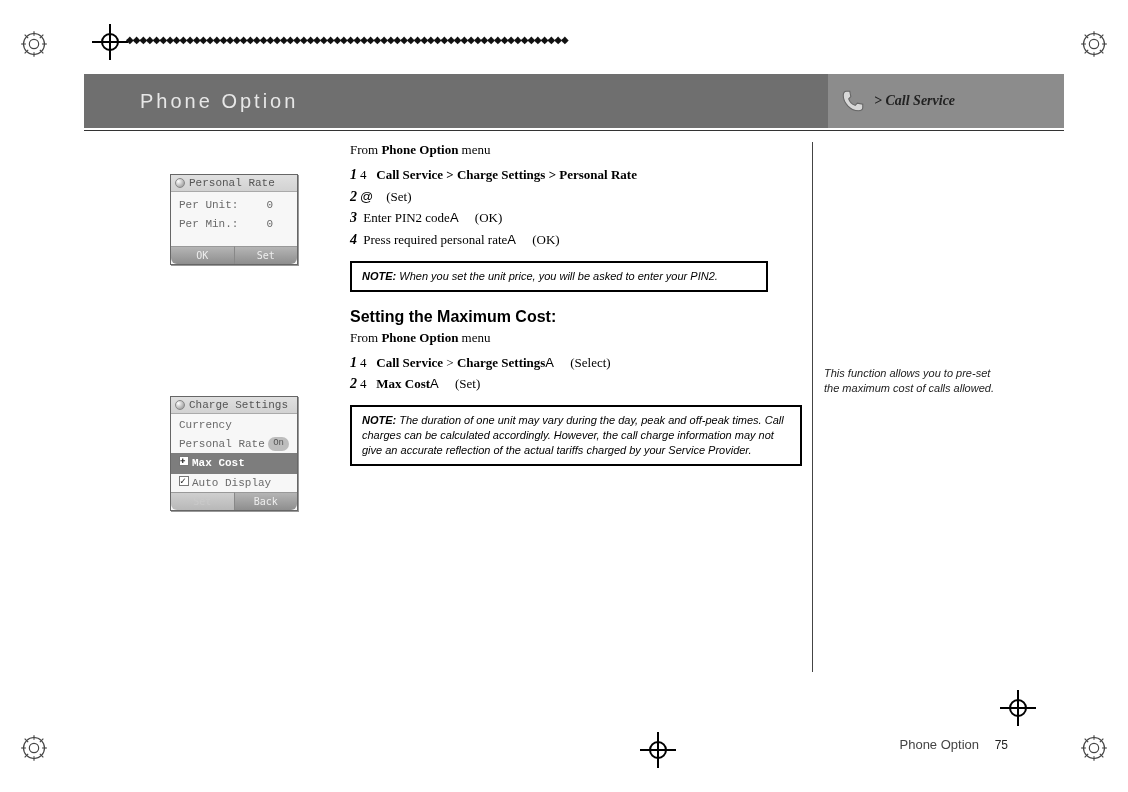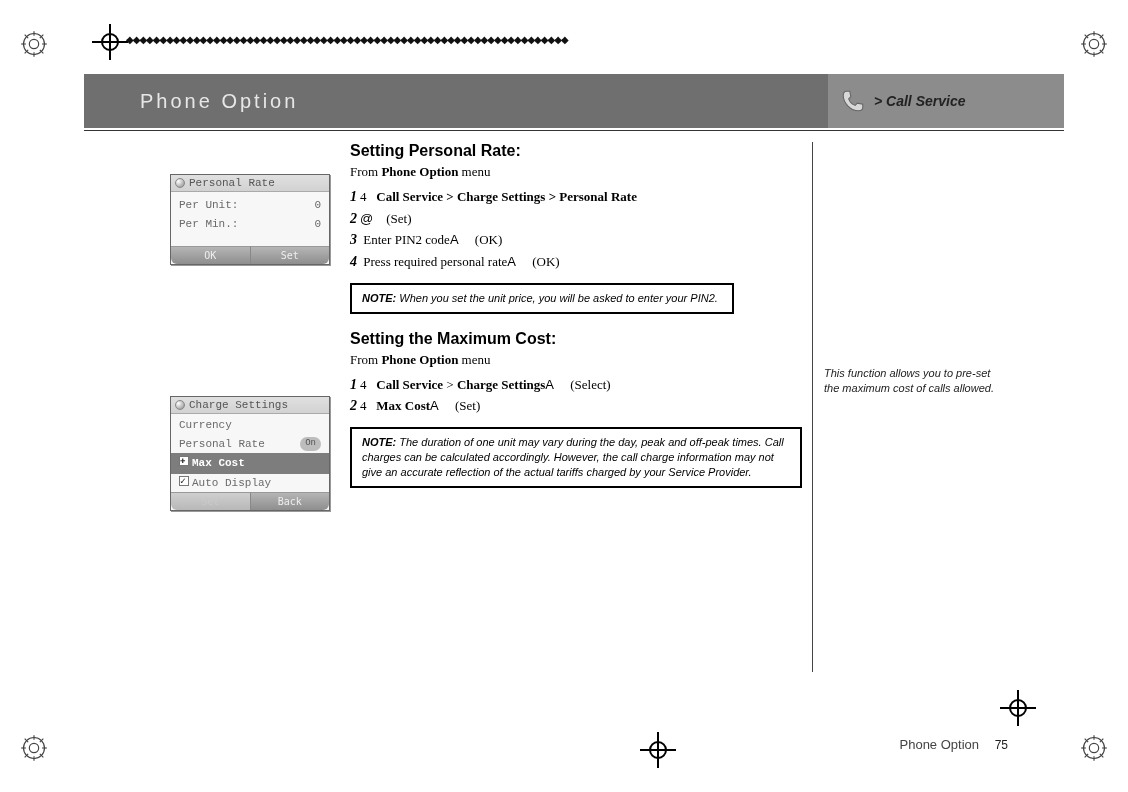--- a/index.html
+++ b/index.html
@@ -63,21 +63,21 @@
     font-family: Verdana, Arial, sans-serif;
     font-size: 20px;
     letter-spacing: 3px;
   }
   .header-breadcrumb {
     display: flex;
     align-items: center;
     gap: 8px;
     padding-left: 12px;
     color: #222;
-    font-family: Liberation Sans, sans-serif;
+    font-family: Liberation Serif, serif;
     font-style: italic;
     font-weight: bold;
     font-size: 14px;
   }
   .phone-icon {
     width: 26px; height: 26px;
   }
 
   .thin-rule {
     position: absolute;
@@ -142,21 +142,21 @@
   .vline {
     position: absolute;
     top: 142px; left: 812px;
     width: 1px; height: 530px;
     background: #444;
   }
 
   
   .phone-screen {
     position: absolute;
-    width: 160px;
+    width: 128px;
     border: 1px solid #666;
     background: #f7f7f7;
     font-family: 'Courier New', monospace;
     box-shadow: 1px 1px 0 #999;
   }
   .ps1 { top: 174px; left: 170px; }
   .ps2 { top: 396px; left: 170px; }
   .ps-title {
     background: linear-gradient(#e0e0e0,#d2d2d2);
     border-bottom: 1px solid #aaa;
@@ -164,21 +164,21 @@
     color: #555;
     padding: 2px 4px;
     display: flex; align-items: center; gap: 4px;
   }
   .ps-title .dot {
     width:10px;height:10px;border-radius:50%;
     background: radial-gradient(circle at 30% 30%, #fff, #888);
     border:1px solid #888;
   }
   .ps-body {
-    padding: 4px 8px 2px 8px;
+    padding: 4px 24px 2px 8px;
     font-size: 11px;
     color: #6a6a6a;
     line-height: 1.5;
     min-height: 54px;
   }
   .ps-row { display: flex; justify-content: space-between; align-items: center; padding: 1px 0;}
   .ps-row .pill {
     background:#bdbdbd;color:#555;border-radius:8px;
     font-size:9px;padding:0 5px;
   }
@@ -377,31 +377,30 @@
       </div>
   </div>
   <div class="ps-foot">
     <div class="ps-btn dim">Set</div>
     <div class="ps-btn">Back</div>
   </div>
 </div>
 
 <div class="main">
 
-  <div class="section-title">Setting Personal Rate:</div>
   <div class="intro">
     <span>From </span><b>Phone Option</b><span> menu</span>
   </div>
   <div class="steps">
     <div><span class="num">1</span><span>4</span>&nbsp;&nbsp;&nbsp;<b>Call Service &gt; Charge Settings &gt; Personal Rate</b></div>
     <div><span class="num">2</span><span class="at">@</span>&nbsp;&nbsp;&nbsp;&nbsp;<span>(Set)</span></div>
     <div><span class="num">3</span><span> Enter PIN2 code</span><span class="A">A</span>&nbsp;&nbsp;&nbsp;&nbsp;&nbsp;<span>(OK)</span></div>
     <div><span class="num">4</span><span> Press required personal rate</span><span class="A">A</span>&nbsp;&nbsp;&nbsp;&nbsp;&nbsp;<span>(OK)</span></div>
   </div>
-  <div class="note-box" style="width:384px;">
+  <div class="note-box" style="width:418px;">
     <span class="note-label">NOTE: </span><span>When you set the unit price, you will be asked to enter your PIN2.</span>
   </div>
 
   <div class="section-title">Setting the Maximum Cost:</div>
   <div class="intro">
     <span>From </span><b>Phone Option</b><span> menu</span>
   </div>
   <div class="steps">
     <div><span class="num">1</span><span>4</span>&nbsp;&nbsp;&nbsp;<b>Call Service</b><span> &gt; </span><b>Charge Settings</b><span class="A">A</span>&nbsp;&nbsp;&nbsp;&nbsp;&nbsp;<span>(Select)</span></div>
     <div><span class="num">2</span><span>4</span>&nbsp;&nbsp;&nbsp;<b>Max Cost</b><span class="A">A</span>&nbsp;&nbsp;&nbsp;&nbsp;&nbsp;<span>(Set)</span></div>

